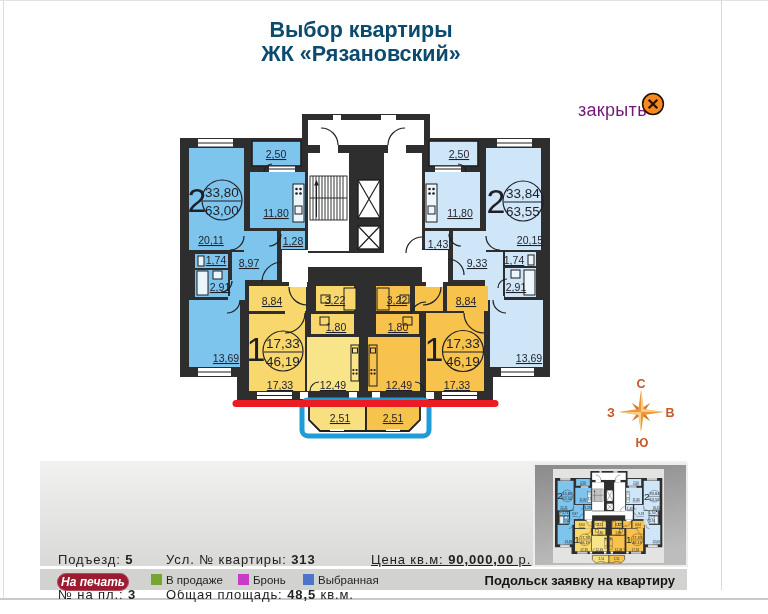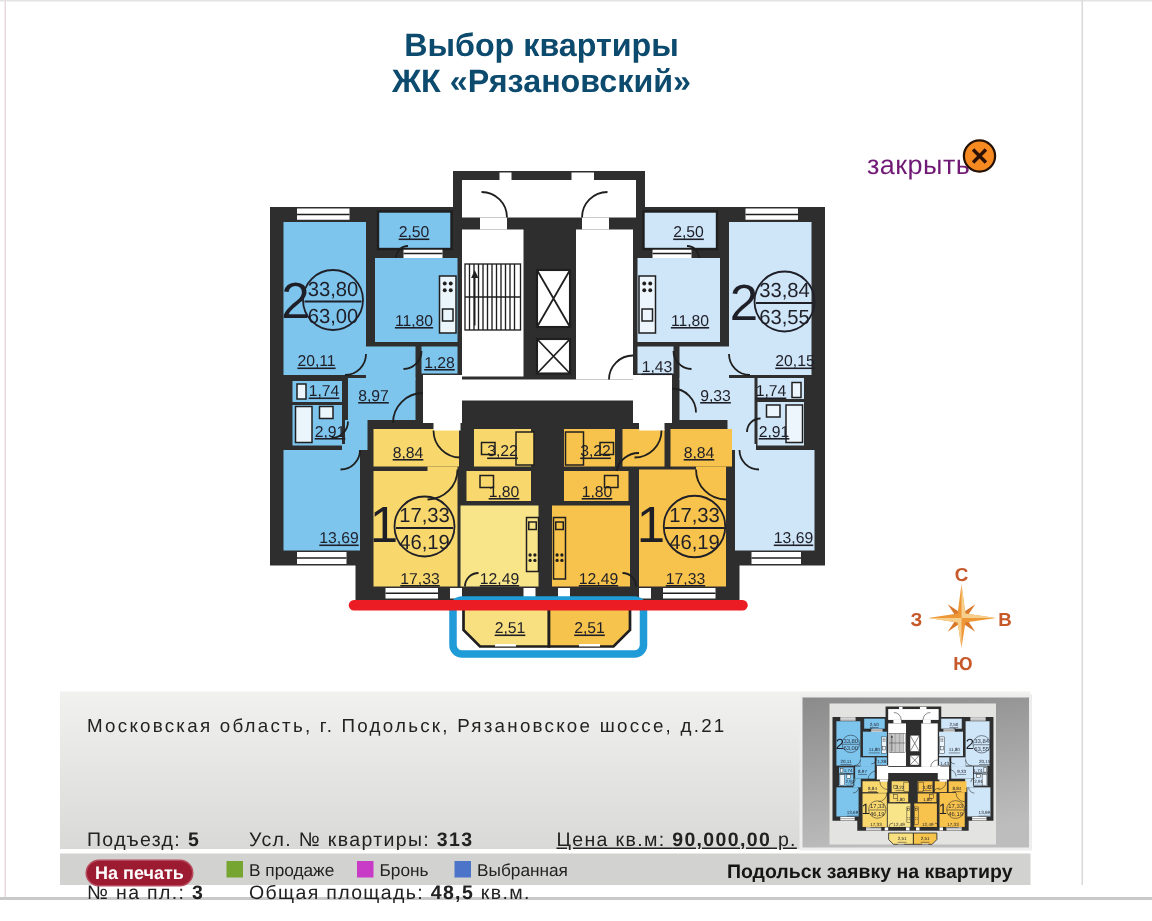--- a/index.html
+++ b/index.html
@@ -17,21 +17,21 @@
          background:linear-gradient(#f1f1ef,#d9d9d7);}
   .panel .addr{position:absolute;left:18px;top:16px;font-size:12.5px;color:#222;letter-spacing:1.5px;}
   .col{position:absolute;font-size:13px;color:#222;line-height:17.3px;white-space:nowrap;letter-spacing:0.9px;margin-top:48px;}
   .col1{left:18px;top:42px;}
   .col2{left:126px;top:42px;}
   .col3{left:331px;top:42px;text-decoration:underline;}
   .price{color:#6ca33e;font-size:16px;letter-spacing:1.7px;}
   .strip{position:absolute;left:40px;top:569px;width:647px;height:21px;background:#d2d2d0;}
   .btn{position:absolute;left:17px;top:4px;width:70px;height:16px;background:#9c1b31;
        border-radius:9px;color:#fff;font-size:12px;font-weight:bold;text-align:center;
-       line-height:16px;border:1px solid #b84a5e;}
+       line-height:16px;border:1px solid #b84a5e;font-style:italic;}
   .leg{position:absolute;top:5px;font-size:11.5px;color:#222;}
   .sq{display:inline-block;width:11px;height:11px;vertical-align:-1px;margin-right:4px;}
   .apply{position:absolute;right:12px;top:4px;font-size:13px;font-weight:bold;color:#151515;}
 </style>
 </head>
 <body>
 
 <div class="edge-left"></div>
 
 <div class="edge-top"></div>
@@ -404,21 +404,20 @@
 
 <rect x="553" y="469" width="111" height="94" fill="#e3e3e1"></rect>
 
 <g transform="translate(502.8,437.9) scale(0.29)">
       <use href="#fp"></use>
     </g>
 </svg>
 
 <div class="panel">
 
-  <div class="addr">Московская область, г. Подольск, Рязановское шоссе, д.21</div>
 
   <div class="col col1">Подъезд: <b>5</b><br>Этаж: <b>10</b><br>№ на пл.: <b>3</b></div>
 
   <div class="col col2">Усл. № квартиры: <b>313</b><br>Количество комнат: <b>1</b><br>Общая площадь: <b>48,5</b> кв.м.</div>
 
   <div class="col col3">Цена кв.м: <b>90,000,00</b> р.<br>Стоимость квартиры:<br></div>
 </div>
 
 <div class="strip">
 

